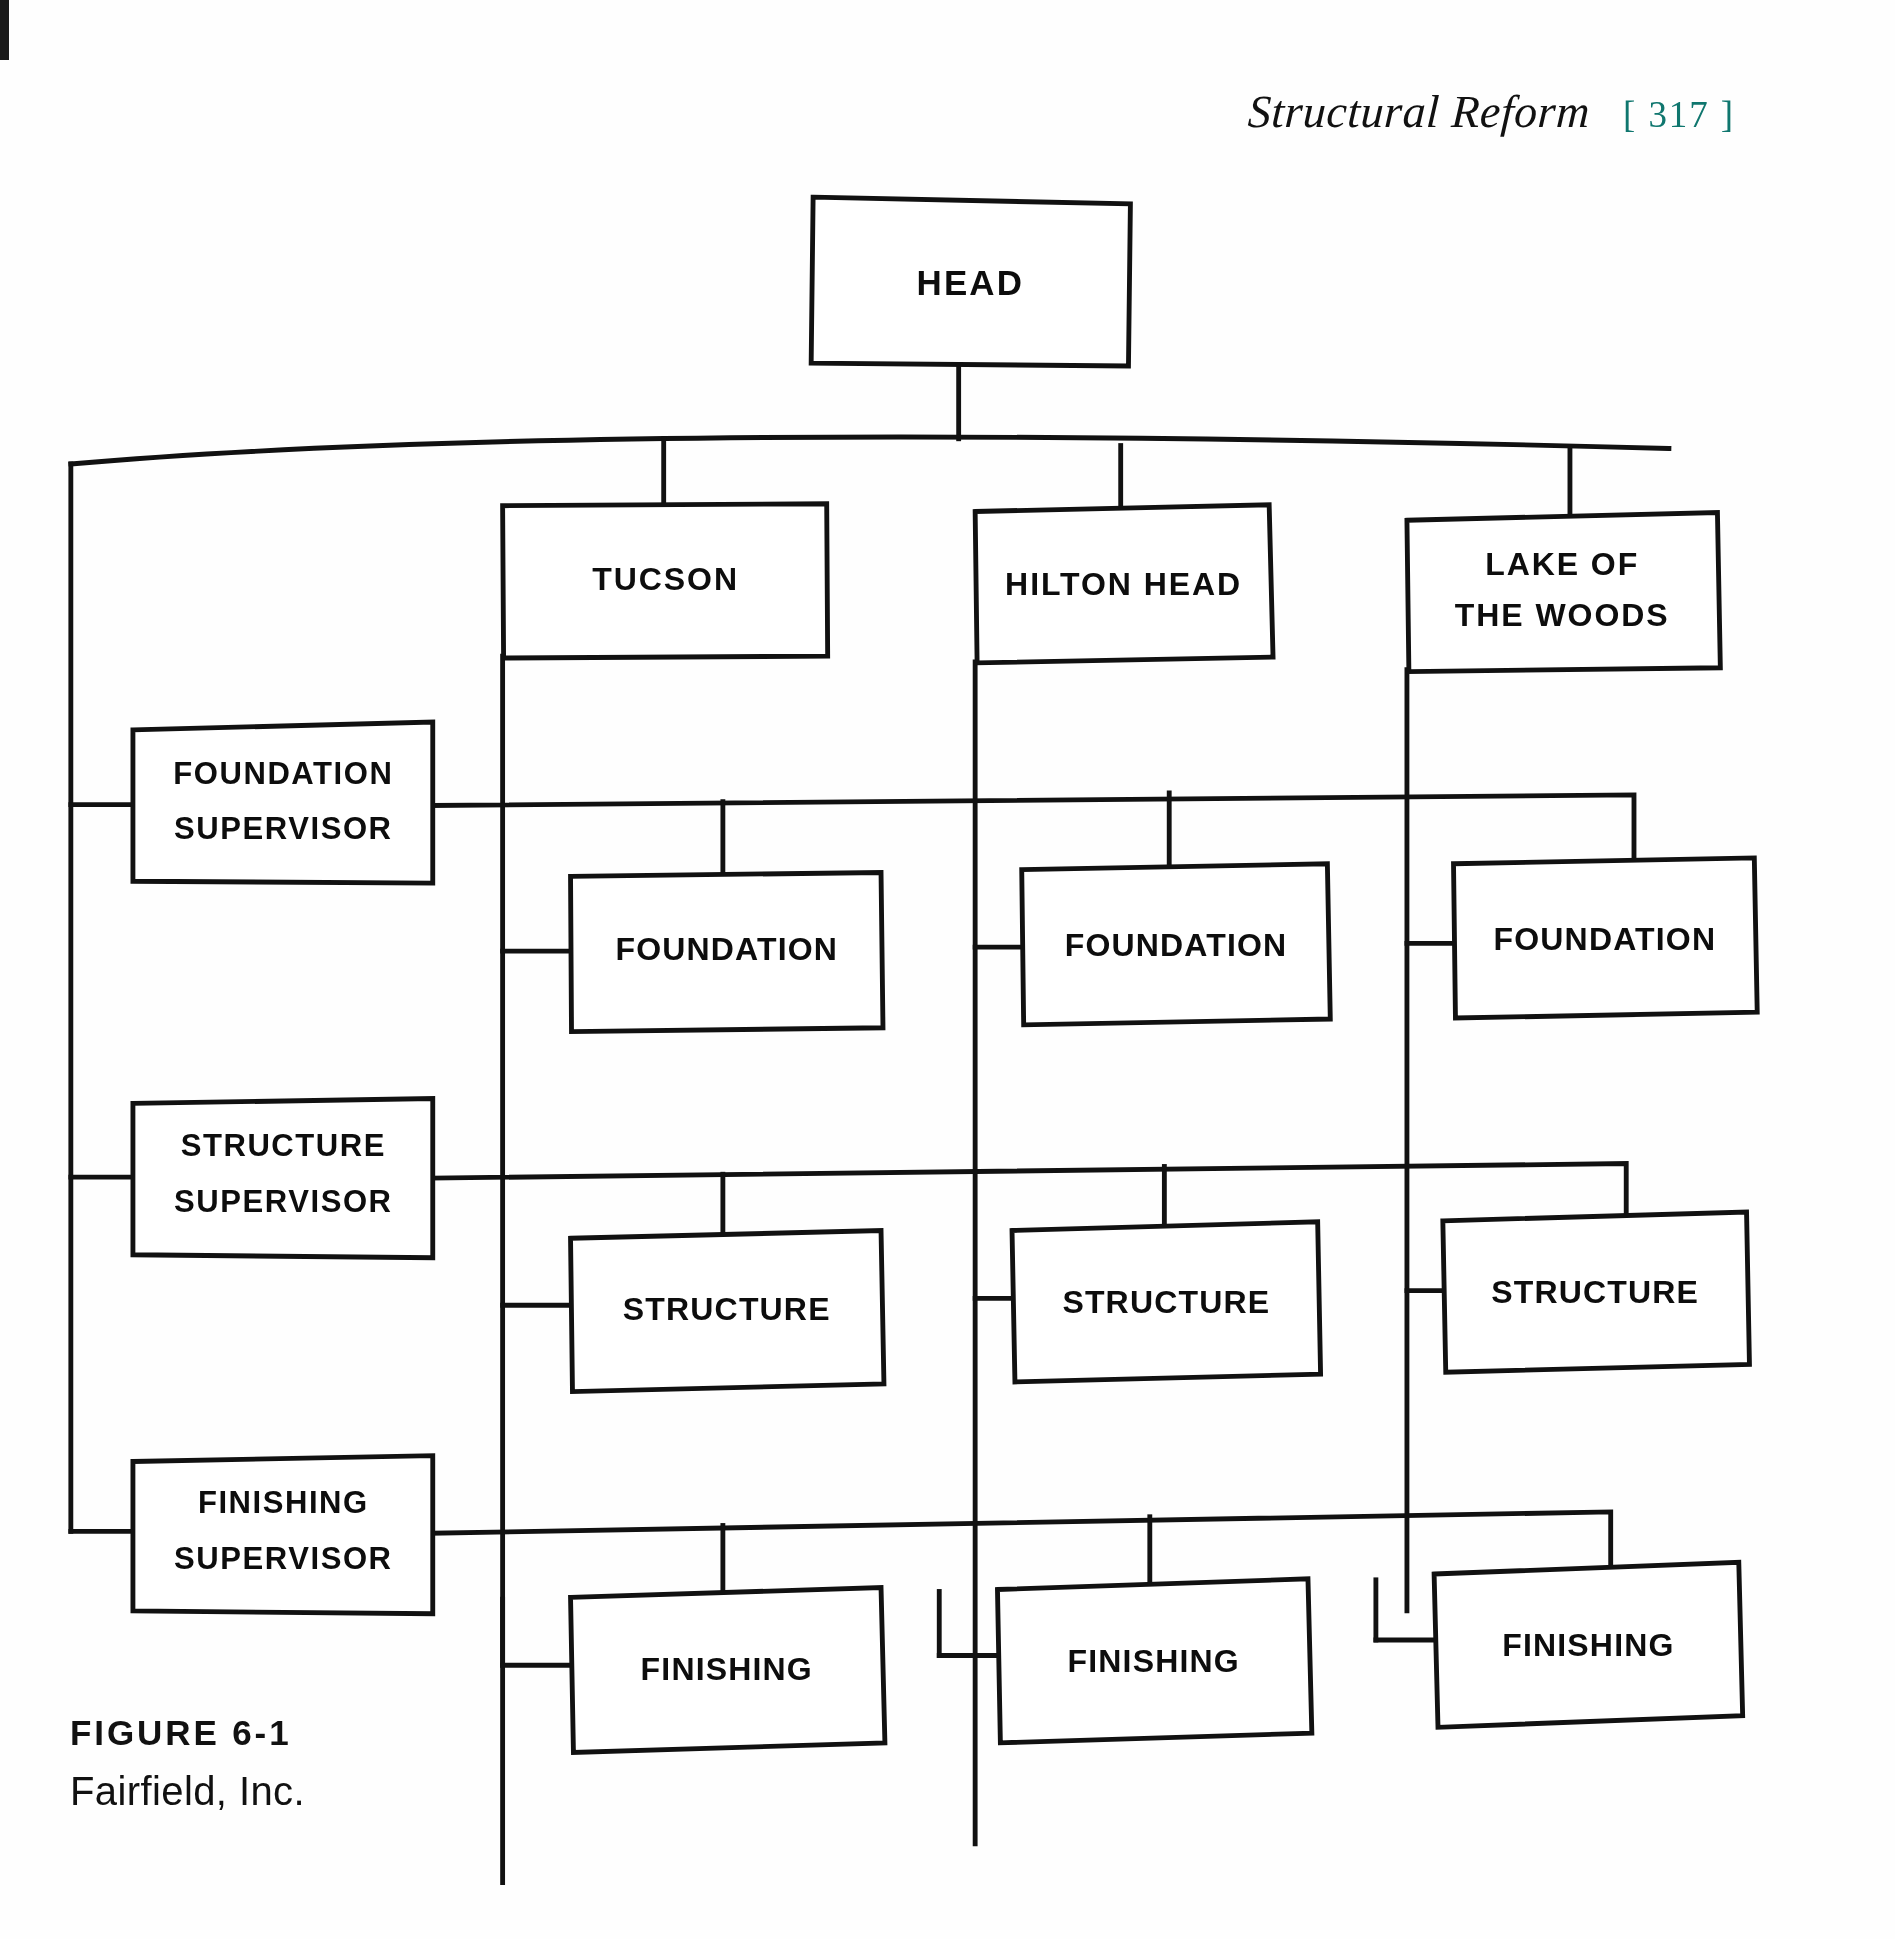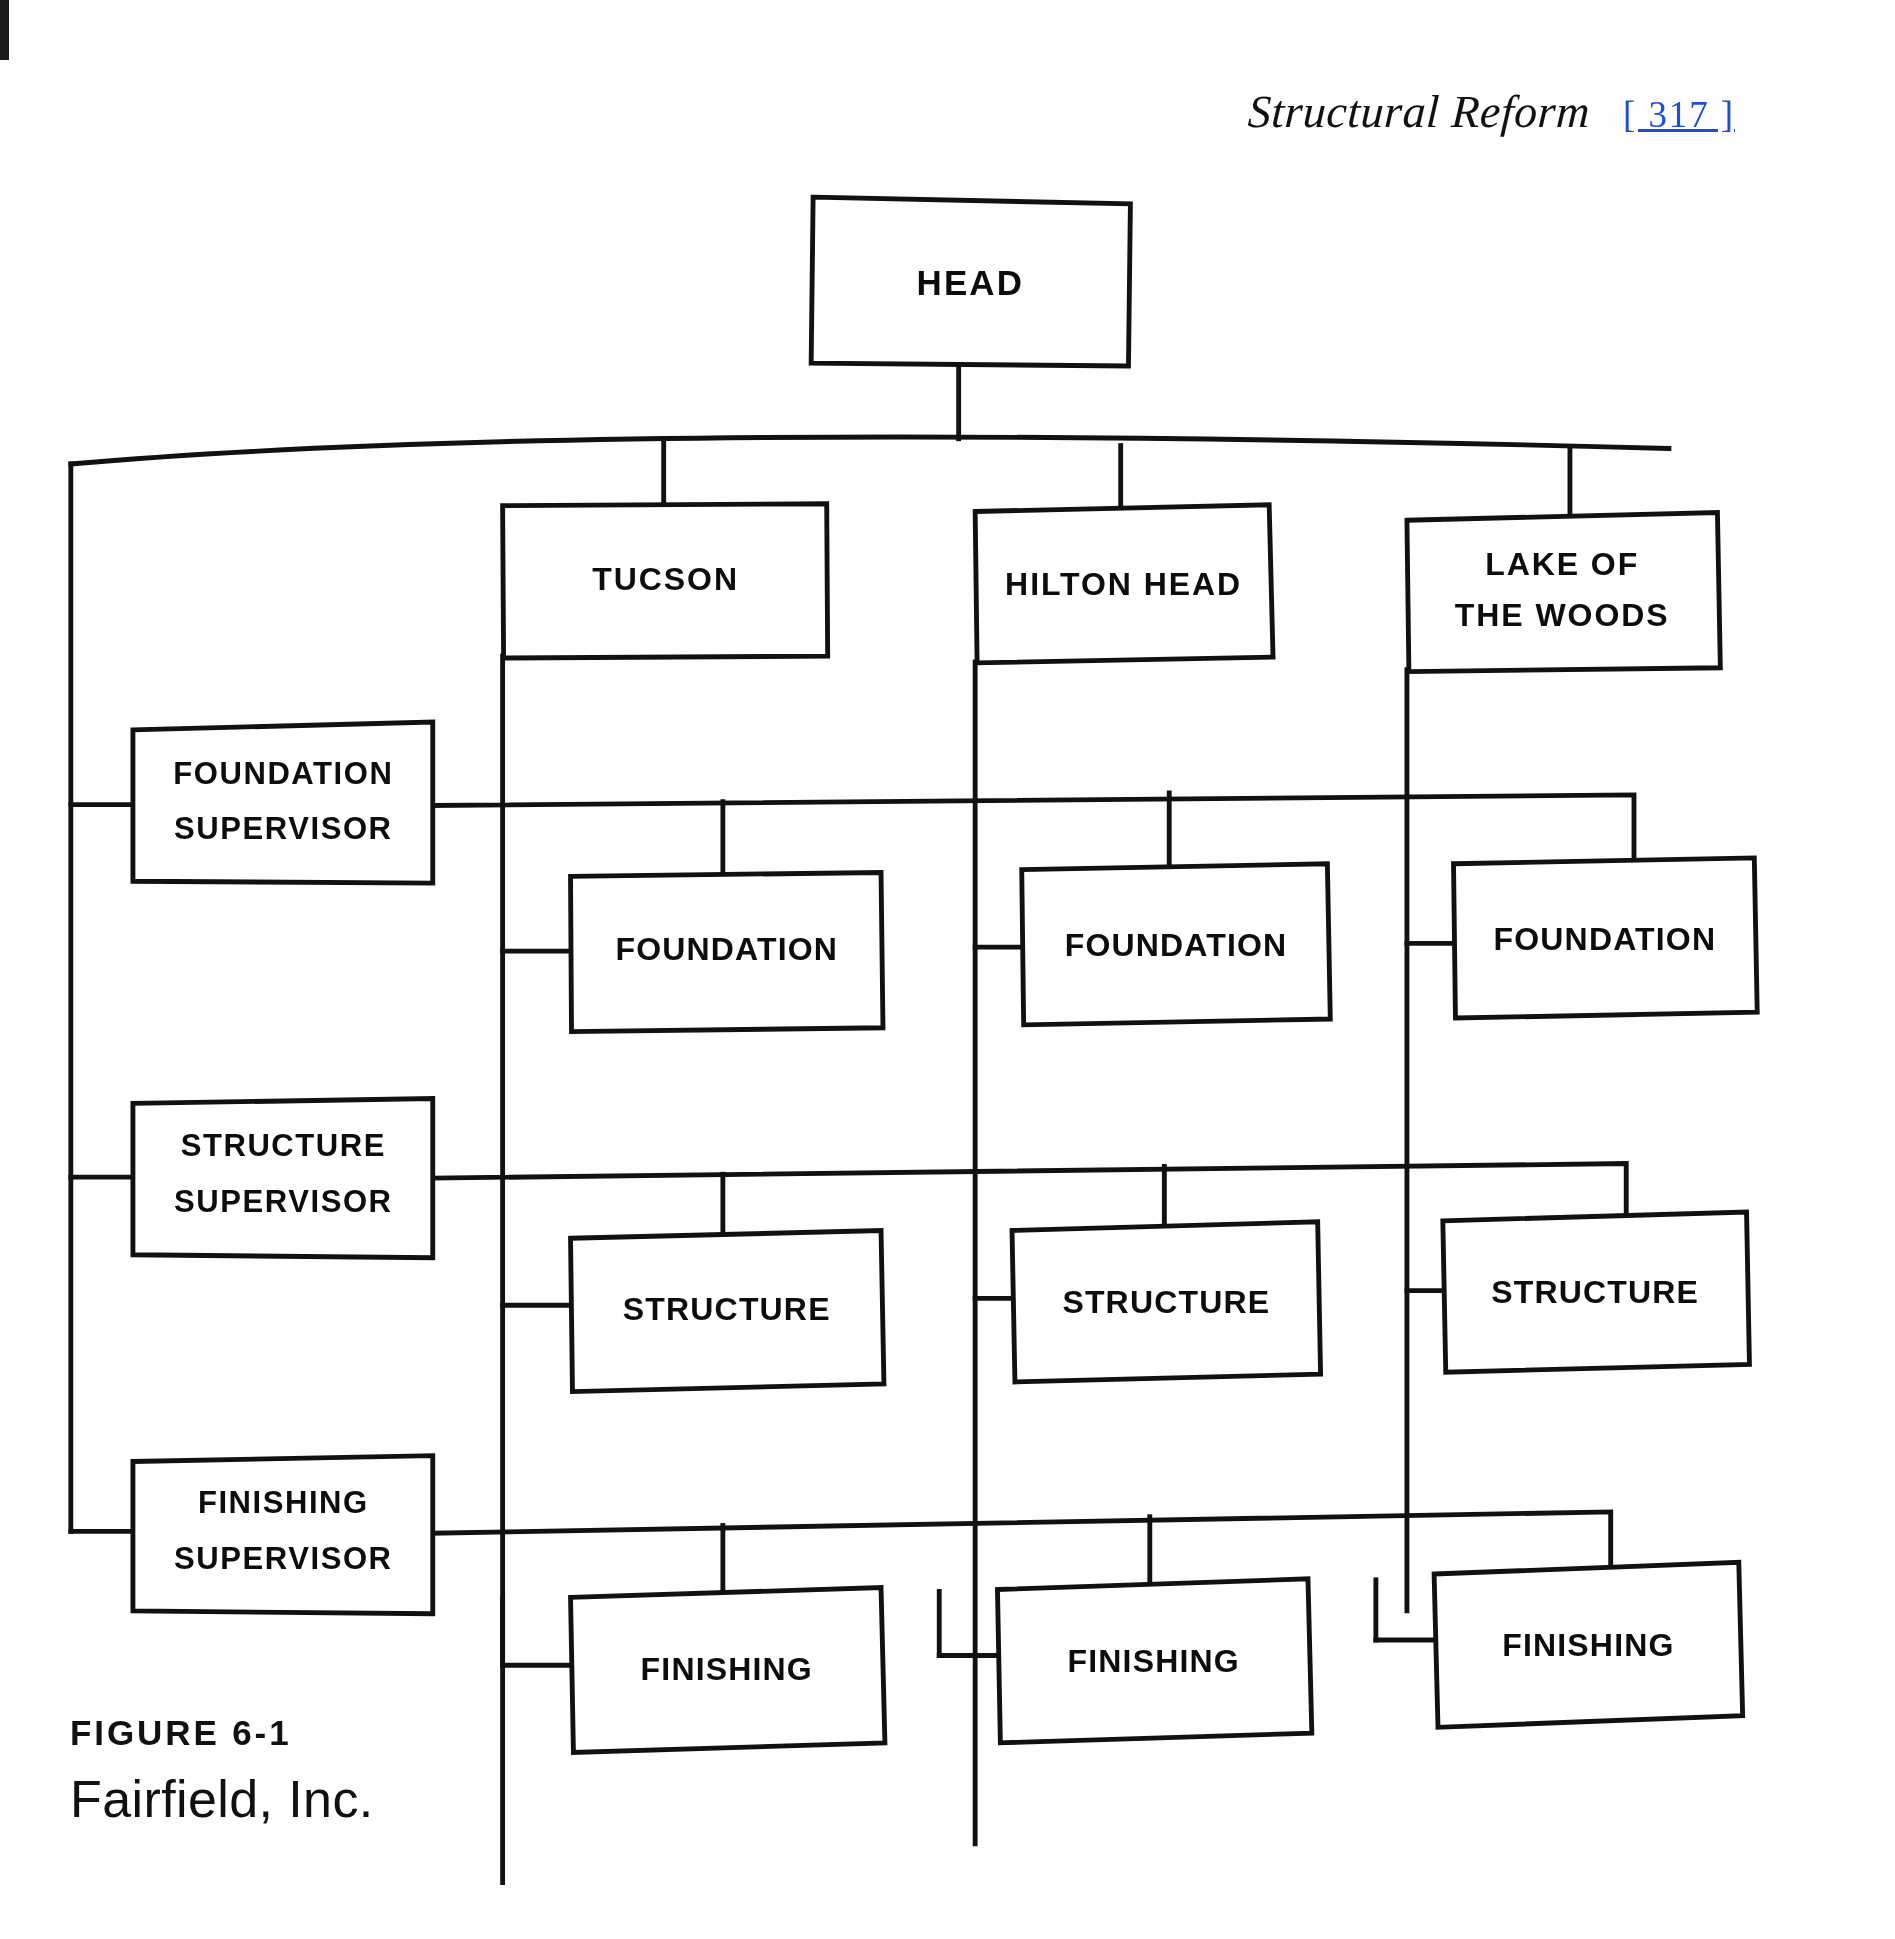--- a/index.html
+++ b/index.html
@@ -38,23 +38,22 @@
     font-family: "Liberation Serif", serif;
     font-style: italic;
     font-size: 46px;
     color: #111;
     letter-spacing: 0.5px;
     transform: skewX(-3deg);
   }
   .header .page-number {
     font-family: "Liberation Serif", serif;
     font-size: 37px;
-    color: #1d4ed8;
+    color: #0f766e;
     letter-spacing: 1.9px;
-    text-decoration: underline;
   }
 
   svg#chart {
     position: absolute;
     left: 0;
     top: 0;
     width: 1895px;
     height: 1940px;
   }
   .bx {
@@ -89,21 +88,21 @@
   .caption .fig-num {
     font-family: "Liberation Sans", sans-serif;
     font-size: 35px;
     font-weight: bold;
     letter-spacing: 2.9px;
     color: #111;
     margin-bottom: 15.5px;
   }
   .caption .fig-title {
     font-family: "Liberation Sans", sans-serif;
-    font-size: 52px;
+    font-size: 40px;
     color: #111;
     letter-spacing: 0.4px;
   }
 </style>
 </head>
 <body>
 
 <div id="page">
 
   <div class="page-edge"></div>

